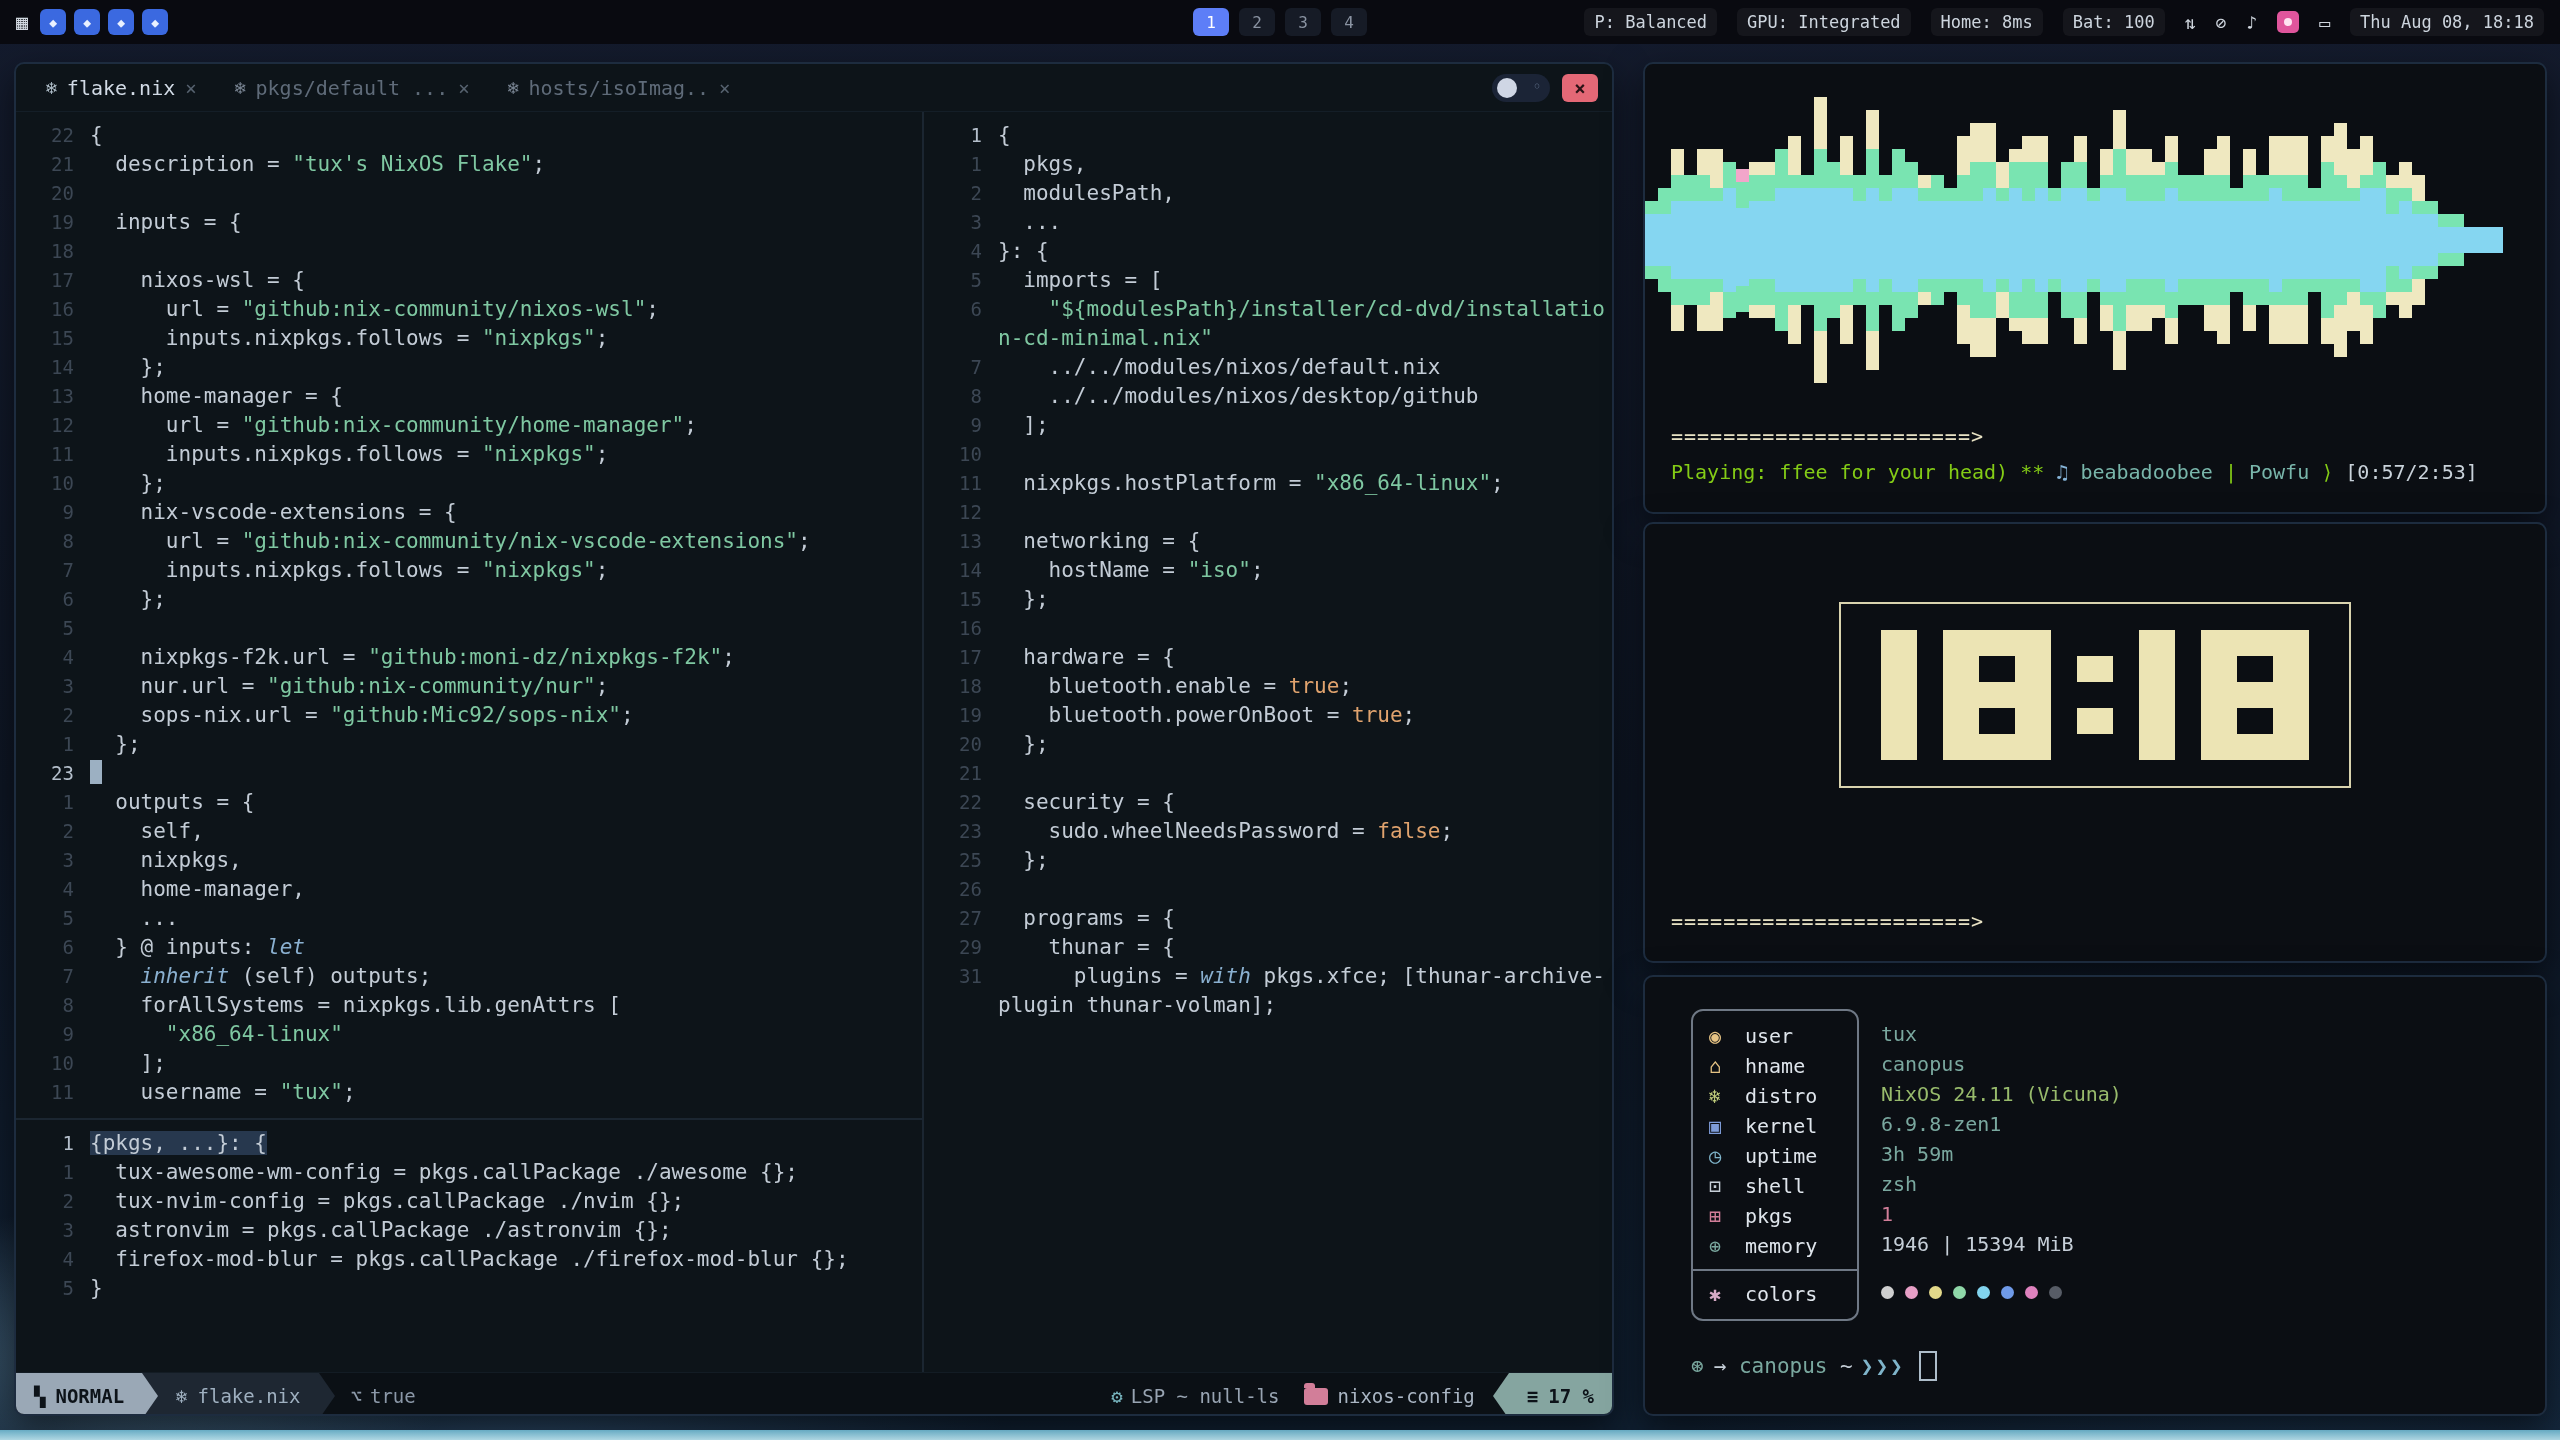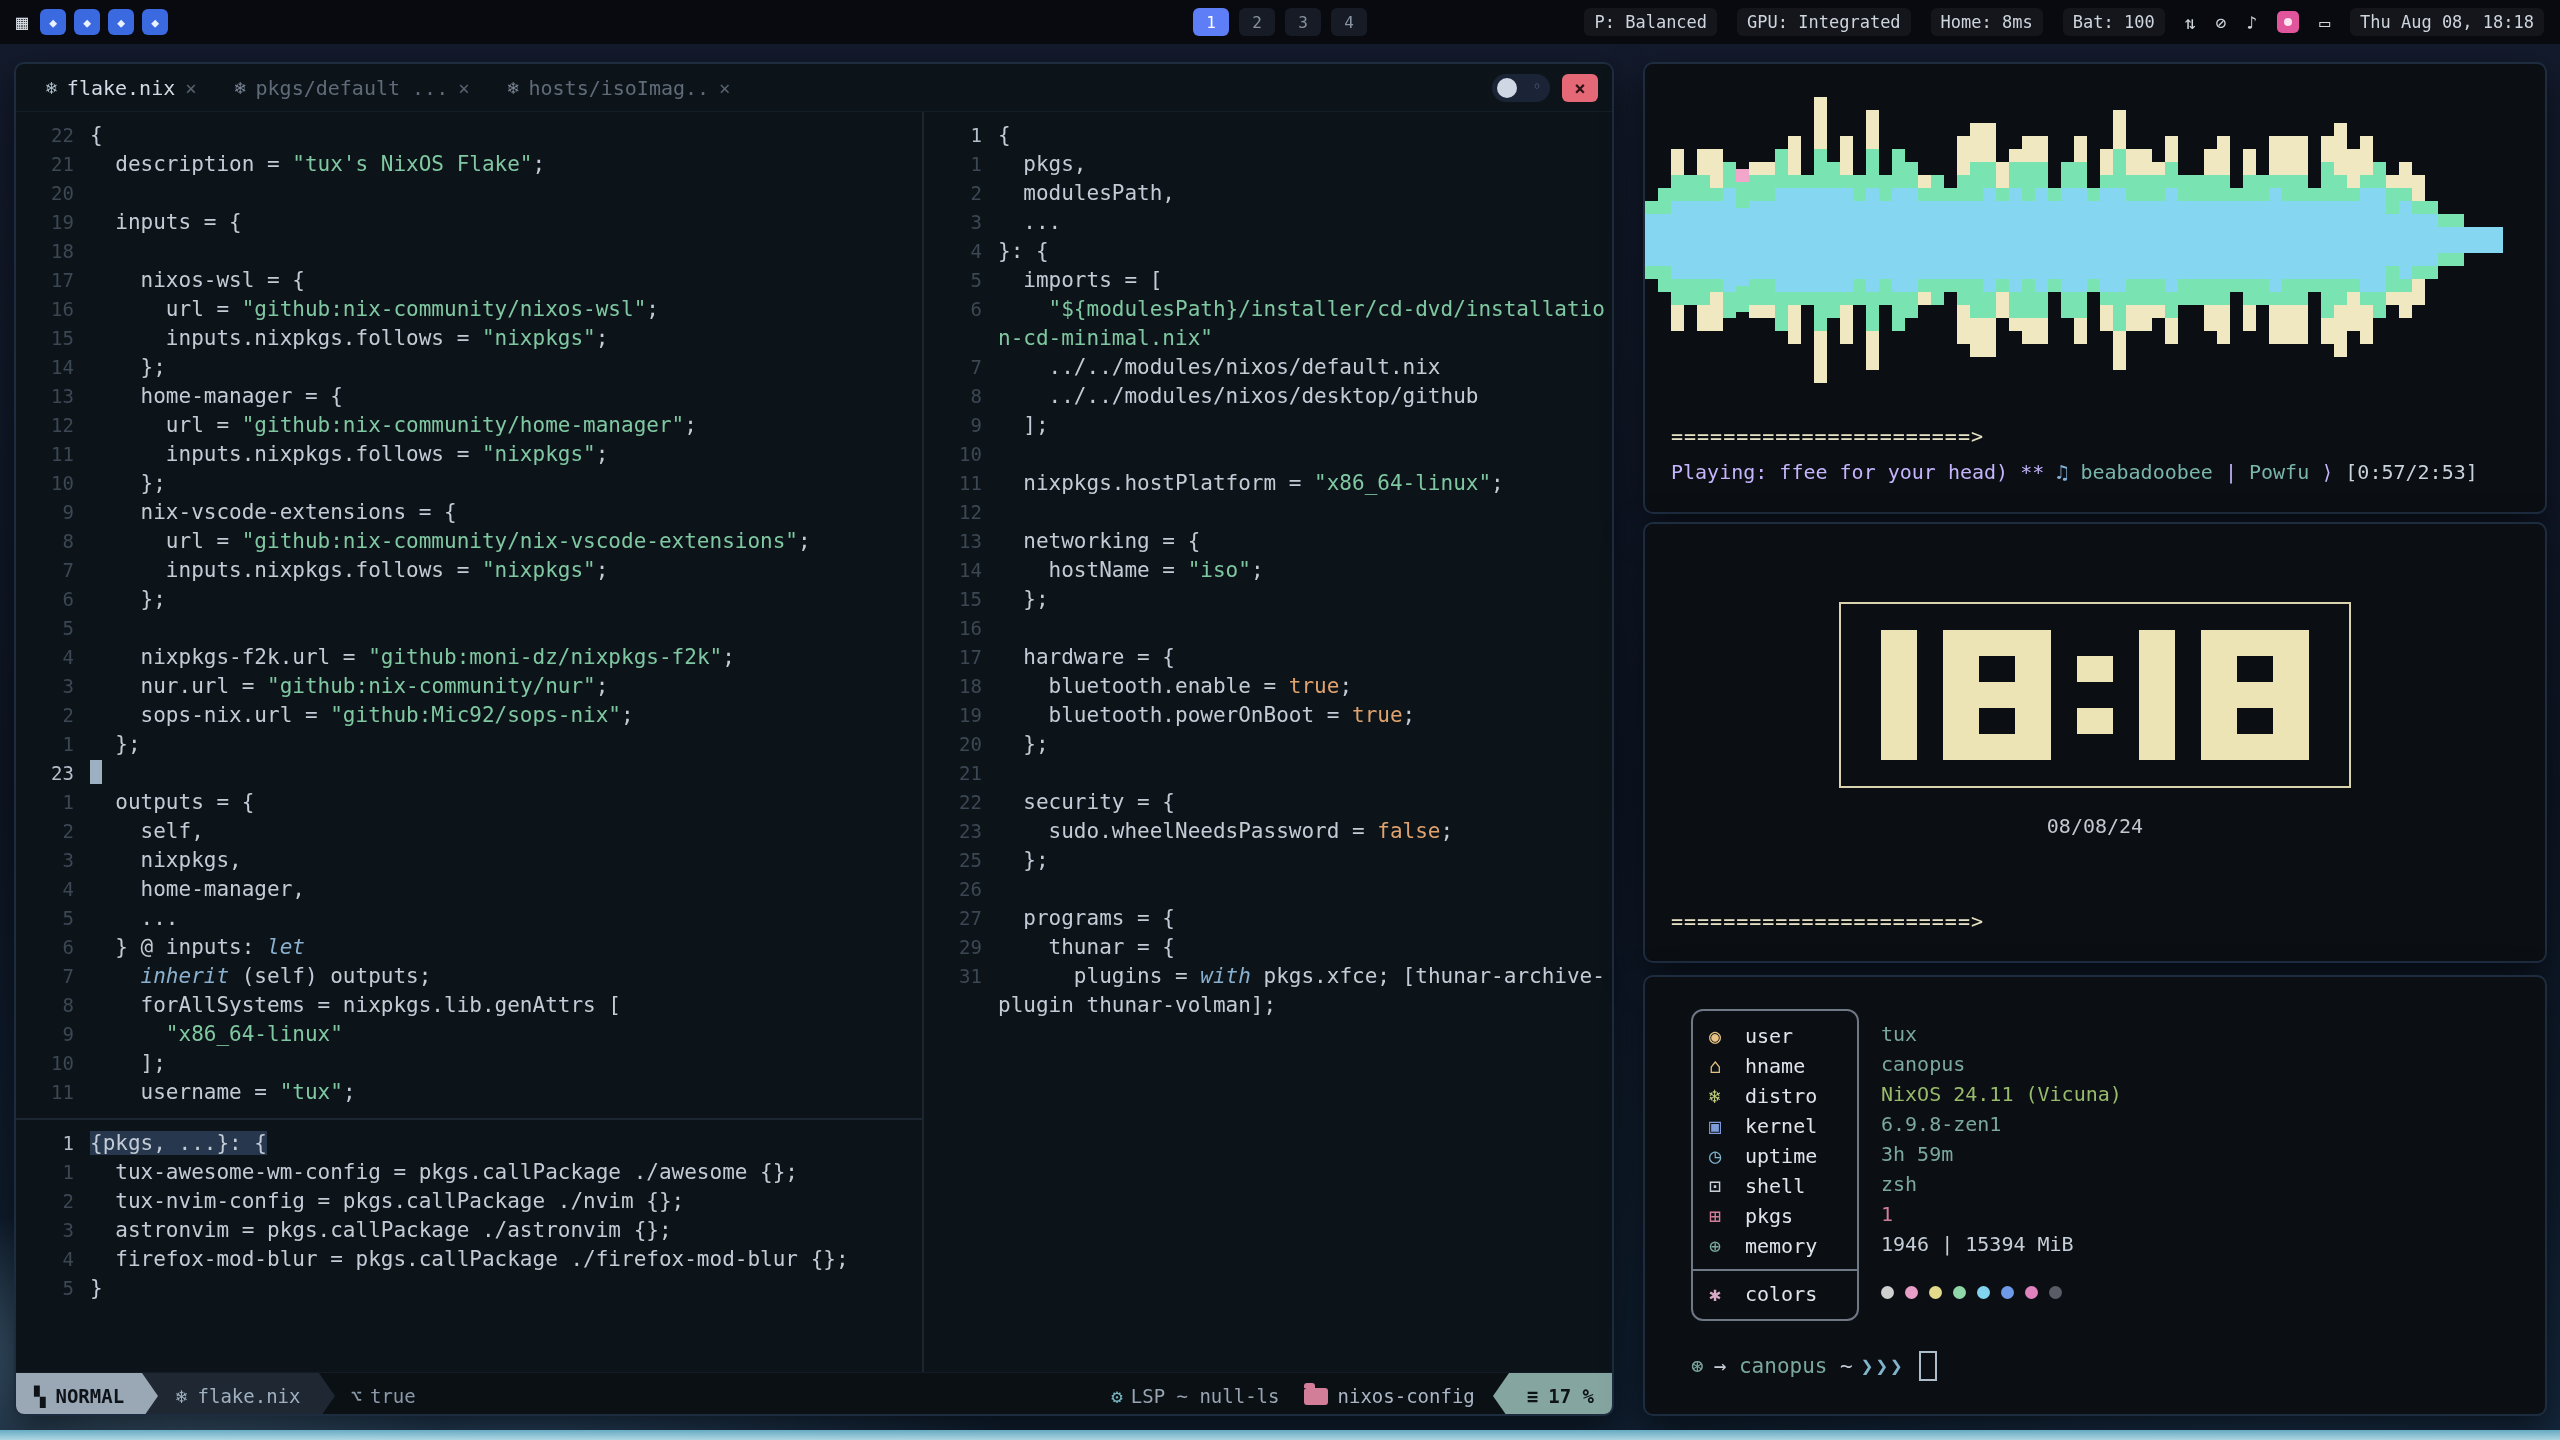--- a/index.html
+++ b/index.html
@@ -95,21 +95,21 @@
   .tri-pct{border-right:16px solid #85a5a0;}
   .seg-pct{background:#85a5a0;color:#0d1319;font-weight:bold;}
 
   
   .viz{left:1643px;top:62px;width:904px;height:452px;background:#0b0e13;}
   .viz-cols{position:absolute;left:0;top:26px;right:16px;height:300px;display:flex;align-items:center;}
   .vcol{flex:none;width:13px;height:300px;display:flex;flex-direction:column;justify-content:center;}
   .term-lines{position:absolute;left:26px;right:20px;bottom:28px;display:flex;flex-direction:column;gap:12px;
     font-size:20px;white-space:nowrap;overflow:hidden;}
   .progress{color:#e8e2c4;letter-spacing:1px;}
-  .pt-f{color:#c4b5fd;} .pt-a{color:#79b6ab;} .pt-n{color:#86b4d8;} .pt-t{color:#c9d2da;}
+  .pt-f{color:#84cc16;} .pt-a{color:#79b6ab;} .pt-n{color:#86b4d8;} .pt-t{color:#c9d2da;}
 
   .clockwin{left:1643px;top:522px;width:904px;height:441px;background:#0b0e13;}
   .clock-box{margin:78px auto 0 auto;width:fit-content;border:2px solid #d9d3ae;padding:26px 40px;}
   #clock-digits{display:flex;gap:26px;}
   .digit{display:grid;}
   .digit .on{background:#ece4b4;}
   .clock-date{text-align:center;margin-top:26px;color:#c2c8cf;font-size:20px;}
 
   .fetchwin{left:1643px;top:975px;width:904px;height:441px;background:#0b0e13;padding:32px 0 0 46px;}
   .fetch{display:flex;align-items:flex-start;}
@@ -1019,21 +1019,20 @@
           <div class="on" style="height: 26px;"></div>
           <div class="on" style="height: 26px;"></div>
           <div class="on" style="height: 26px;"></div>
           <div class="on" style="height: 26px;"></div>
           <div class="on" style="height: 26px;"></div>
           <div class="on" style="height: 26px;"></div>
           <div class="on" style="height: 26px;"></div>
         </div>
       </div>
   </div>
-  <div class="clock-date">08/08/24</div>
   <div class="term-lines">
     <div class="progress">=======================&gt;</div>
   </div>
 </section>
 
 <section class="win fetchwin">
   <div class="fetch" id="fetch">
       <div class="fbox">
         <div class="frow">
           <span class="fic" style="color: rgb(230, 195, 132);">◉</span>

